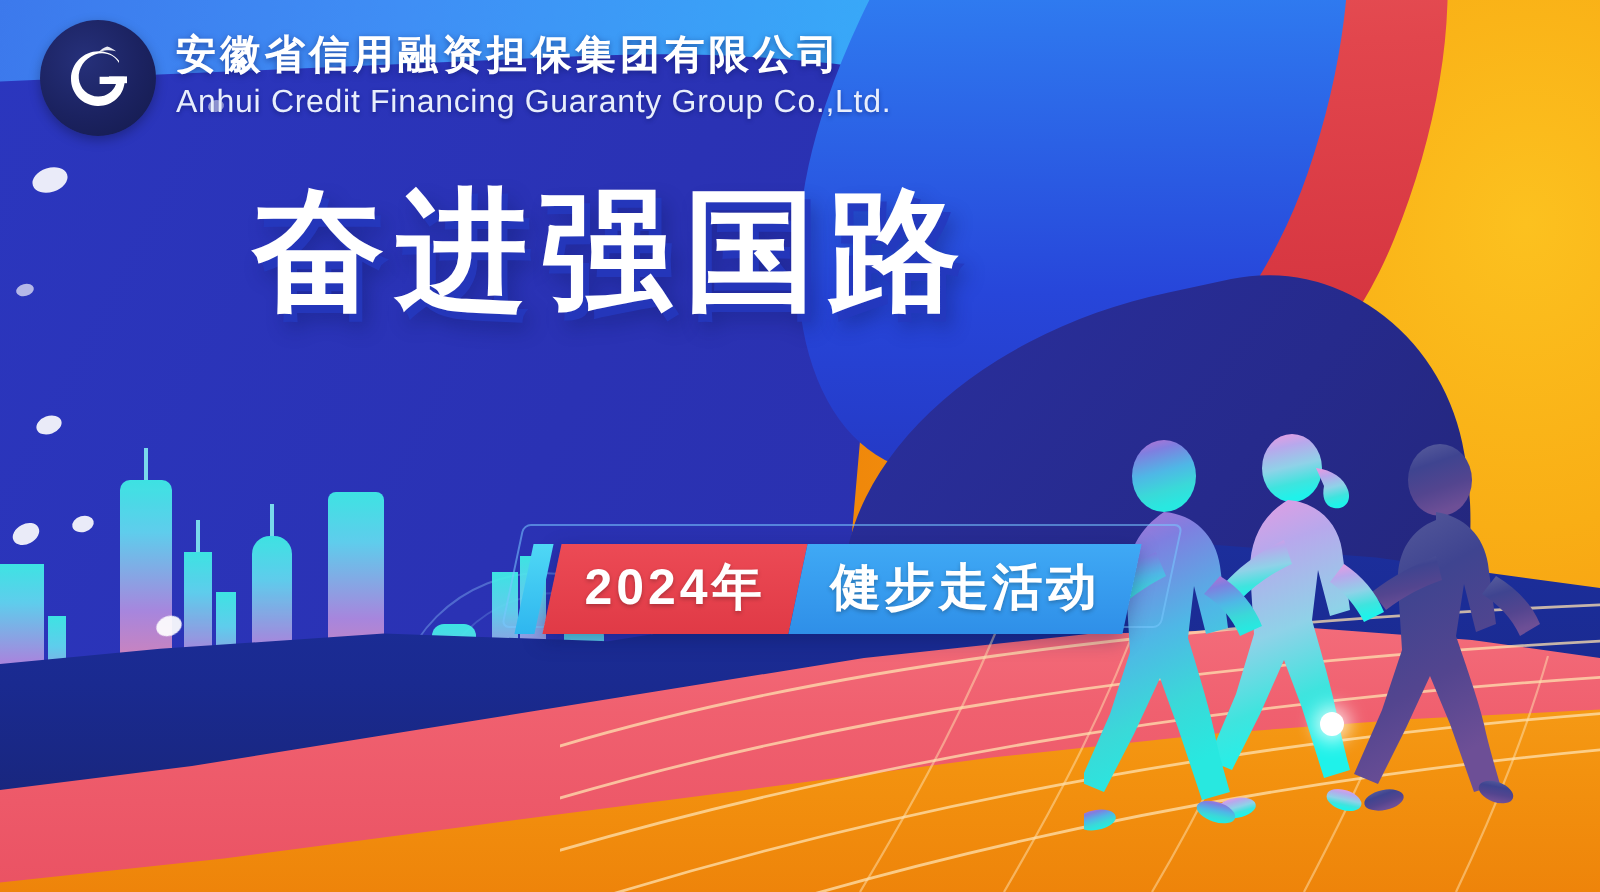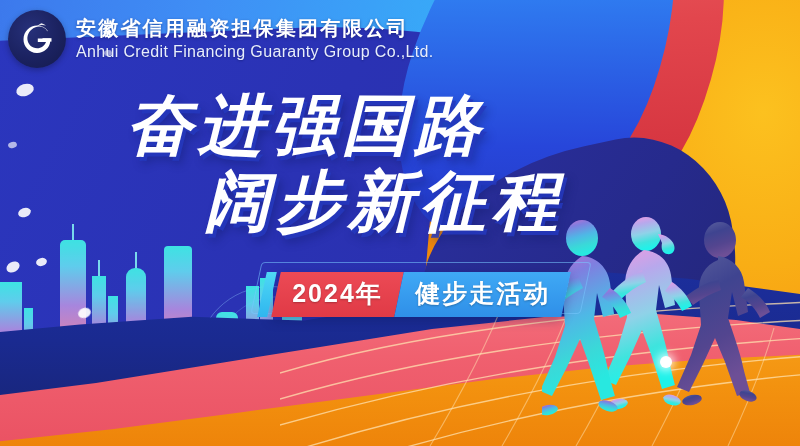--- a/index.html
+++ b/index.html
@@ -110,21 +110,21 @@
   }
 
   
   .dot{position:absolute;background:#fff;border-radius:50%;opacity:.9;}
 
   
   .arc{position:absolute;border:1px solid rgba(180,220,255,.5);border-radius:50%;}
 
   
   .brand{
-    position:absolute;left:8px;top:10px;display:flex;align-items:center;gap:10px;z-index:40;
+    position:absolute;left:20px;top:10px;display:flex;align-items:center;gap:10px;z-index:40;
   }
   .logo-mark{
     width:58px;height:58px;border-radius:50%;
     background:radial-gradient(circle at 38% 34%,#26307a 0%,#1b2260 55%,#141a4c 100%);
     display:flex;align-items:center;justify-content:center;
     box-shadow:0 2px 6px rgba(0,0,0,.28);
     flex:0 0 auto;
   }
   .logo-mark svg{display:block;}
   .brand-text{display:flex;flex-direction:column;justify-content:center;line-height:1;}
@@ -142,21 +142,20 @@
     position:absolute;left:126px;top:92px;z-index:35;
   }
   .hl-line{
     color:#fff;
     font-size:66px;font-weight:700;
     letter-spacing:6px;line-height:1.0;
     white-space:nowrap;
     text-shadow:
        3px 4px 0 rgba(36,56,190,.85),
        5px 7px 10px rgba(14,24,100,.45);
-    font-style: italic;
   }
   .hl-line.second{margin-left:78px;margin-top:10px;}
 
   
   .badge{
     position:absolute;left:276px;top:272px;z-index:36;
     display:flex;align-items:stretch;
     transform:skewX(-12deg);
     box-shadow:0 3px 10px rgba(10,20,80,.35);
   }
@@ -263,21 +262,20 @@
       </svg>
     </div>
     <div class="brand-text">
       <div class="brand-cn">安徽省信用融资担保集团有限公司</div>
       <div class="brand-en">Anhui Credit Financing Guaranty Group Co.,Ltd.</div>
     </div>
   </div>
 
   <div class="headline">
     <div class="hl-line">奋进强国路</div>
-    <div class="hl-line second">阔步新征程</div>
   </div>
 
   <div class="badge-outline"></div>
   <div class="badge">
     <div class="badge-accent"></div>
     <div class="seg seg-year">
       <span>2024年</span>
     </div>
     <div class="seg seg-event">
       <span>健步走活动</span>

